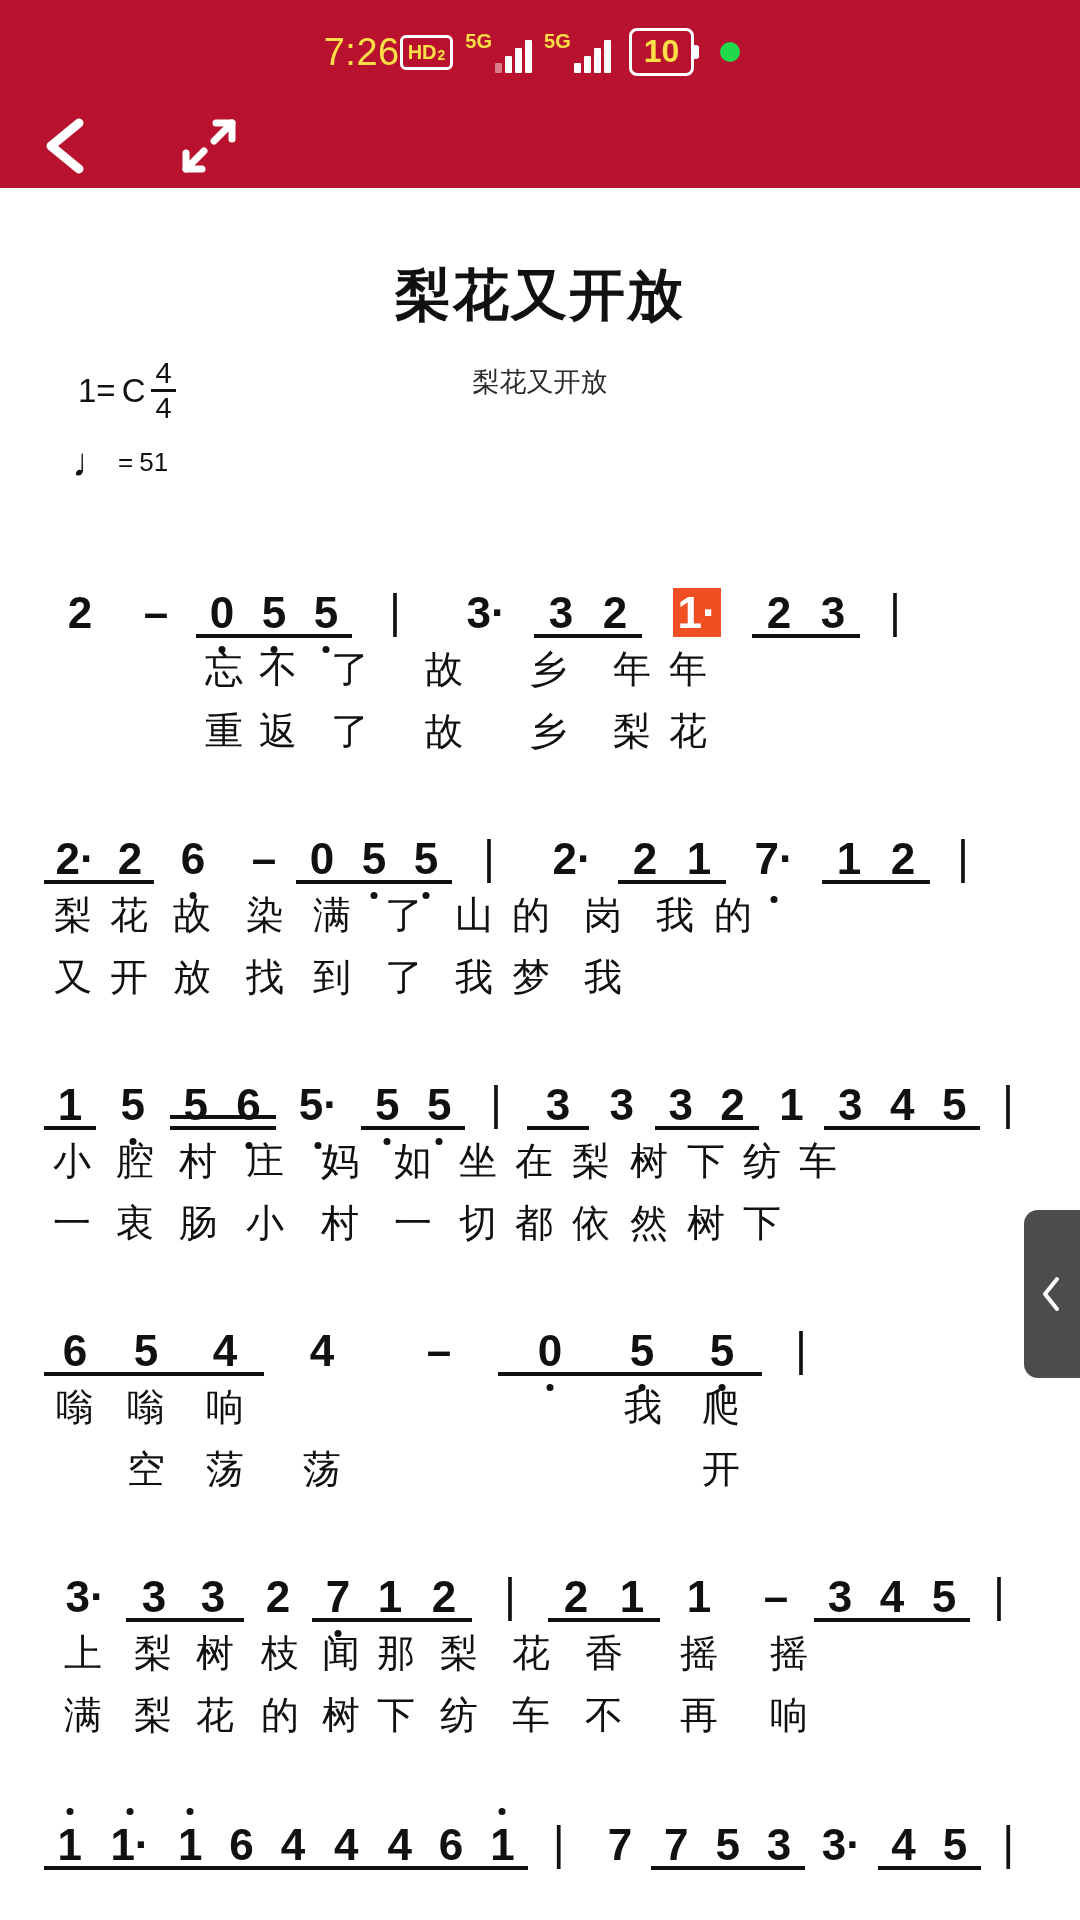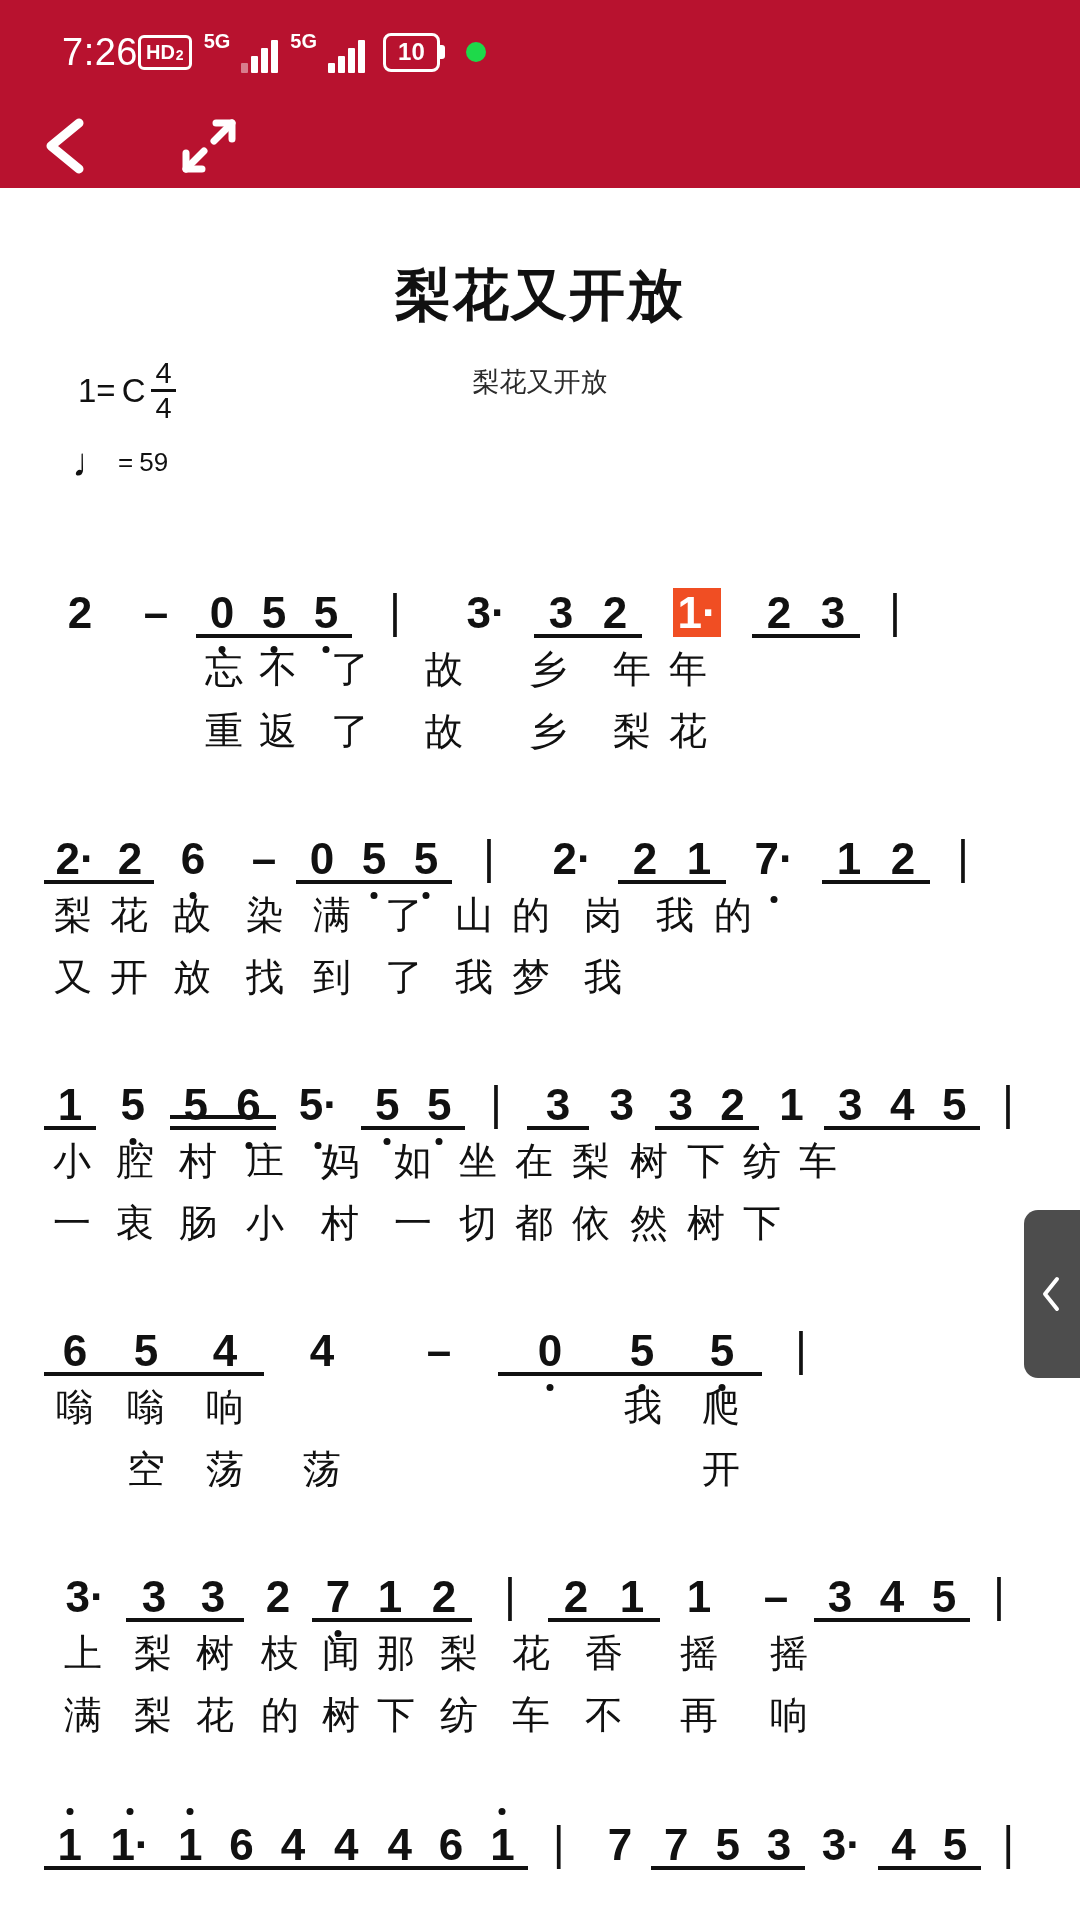--- a/index.html
+++ b/index.html
@@ -8,45 +8,45 @@
     background: #ffffff;
     font-family: "Liberation Sans", sans-serif;
     overflow: hidden;
   }
   
   .statusbar {
     height: 104px;
     background: #b8122f;
     display: flex;
     align-items: center;
-    justify-content: flex-start;
-    padding: 0 38px 0 62px;
-    color: #ffffff;
+    justify-content: center;
+    padding: 0 38px 0 22px;
+    color: #fde047;
   }
   .clock { font-size: 38px; letter-spacing: 0.5px; }
   .status-right { display: flex; align-items: center; gap: 12px; }
   .hd-badge {
     border: 3px solid #ffffff; border-radius: 6px;
     font-size: 20px; font-weight: bold; line-height: 1;
     padding: 4px 5px 5px 5px;
     display: flex; align-items: flex-end; gap: 1px;
   }
   .hd-badge sub { font-size: 14px; }
-  .sig-group { display: flex; align-items: flex-end; gap: 11px; }
+  .sig-group { display: flex; align-items: flex-end; gap: 3px; }
   .sig-label { font-size: 20px; font-weight: bold; line-height: 1; margin-bottom: 22px; }
   .bars { display: flex; align-items: flex-end; gap: 3px; height: 34px; }
   .bars i { display: block; width: 7px; background: #ffffff; border-radius: 1px; }
   .bars i:nth-child(1) { height: 10px; }
   .bars i:nth-child(2) { height: 17px; }
   .bars i:nth-child(3) { height: 25px; }
   .bars i:nth-child(4) { height: 33px; }
   .bars.dim i:nth-child(1) { opacity: .45; }
   .battery {
     border: 3px solid #ffffff; border-radius: 8px;
-    font-size: 24px; font-weight: bold;
+    font-size: 32px; font-weight: bold;
     padding: 2px 12px 3px 12px;
     position: relative; margin-left: 6px;
   }
   .battery::after {
     content: ""; position: absolute; right: -8px; top: 50%;
     transform: translateY(-50%);
     width: 5px; height: 14px; background: #ffffff; border-radius: 0 3px 3px 0;
   }
   .rec-dot { width: 20px; height: 20px; border-radius: 50%; background: #1ed94a; margin-left: 14px; }
 
@@ -200,21 +200,21 @@
     <span>C</span>
     <span class="frac">
       <span class="num">4</span>
       <span class="den">4</span>
     </span>
   </div>
 
   <div class="tempo">
     <span class="note">♩</span>
     <span>=</span>
-    <span>59</span>
+    <span>51</span>
   </div>
 
 
   <div class="row" style="margin-top:160px">
     <div class="notes">
       <span class="n" style="width:72px">2</span>
       <span class="n" style="width:80px">–</span>
       <span class="n u1 dot-below" style="width:52px">0</span>
       <span class="n u1 dot-below" style="width:52px">5</span>
       <span class="n u1 dot-below" style="width:52px">5</span>

